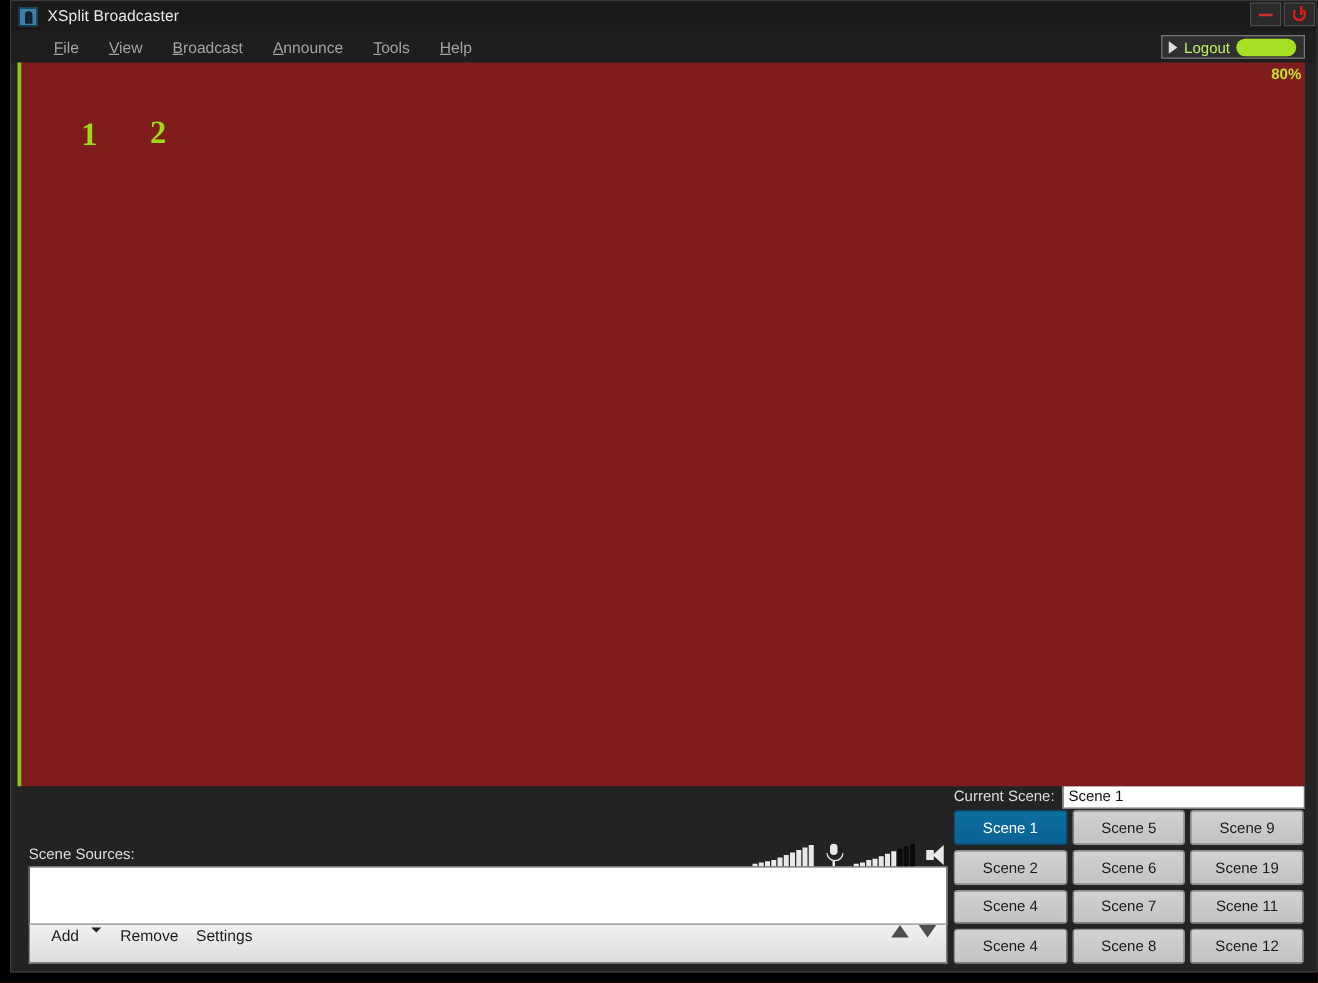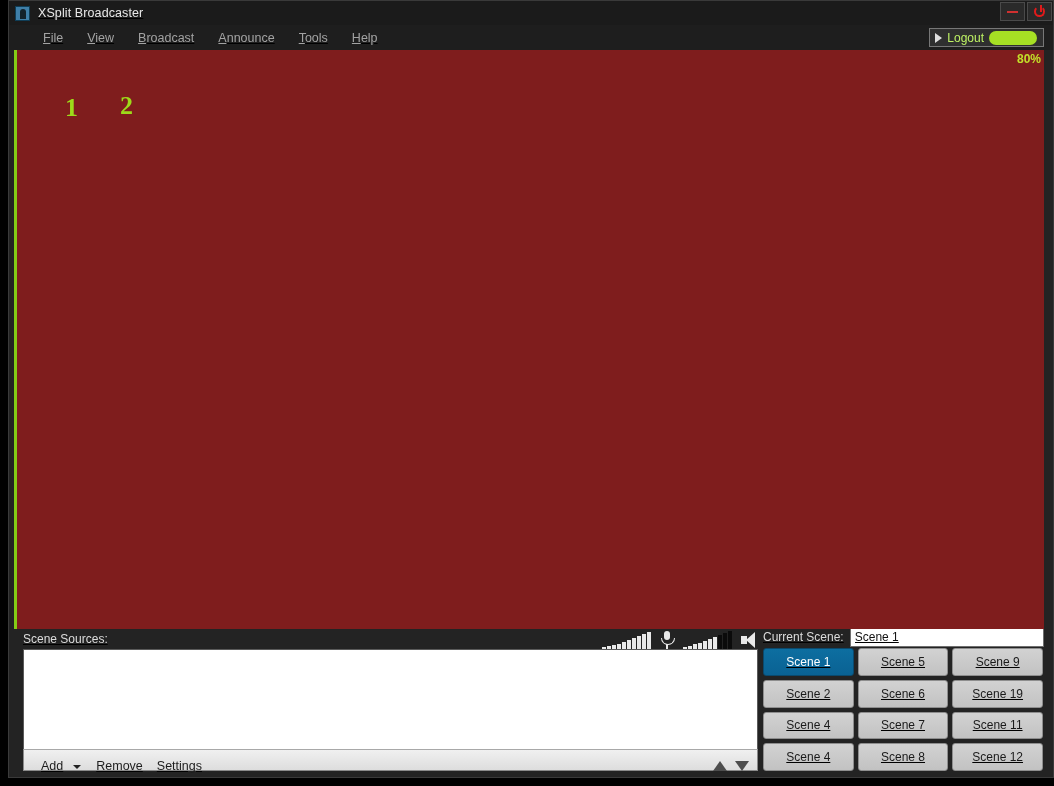--- a/index.html
+++ b/index.html
@@ -16,21 +16,20 @@
   #app-window {
     position: absolute;
     left: 8px;
     top: 0px;
     width: 1046px;
     height: 778px;
     background: #232323;
     border: 1px solid #3a3a3a;
     display: flex;
     flex-direction: column;
-    text-decoration: underline;
   }
 
   
   #title-bar {
     height: 24px;
     background: #1b1b1b;
     display: flex;
     align-items: center;
     padding-left: 6px;
     position: relative;
@@ -177,20 +176,21 @@
     padding: 0 9px 6px 5px;
     gap: 0px;
   }
 
   
   #sources-panel {
     width: 744px;
     display: flex;
     flex-direction: column;
     padding-left: 9px;
+    margin-top: 44px;
   }
   #sources-header {
     height: 20px;
     display: flex;
     align-items: center;
     position: relative;
   }
   #sources-label {
     color: #dcdcdc;
     font-size: 12px;
@@ -265,27 +265,26 @@
     border-bottom: 8px solid transparent;
   }
 
   #sources-list {
     flex: 1 1 auto;
     background: #ffffff;
     border: 1px solid #5a5a5a;
     border-bottom: none;
   }
   #sources-toolbar {
-    height: 22px;
+    height: 32px;
     background: linear-gradient(#f0f0f0, #dddddd);
     border: 1px solid #8a8a8a;
     border-top: 1px solid #a8a8a8;
     display: flex;
-    align-items: center;
-    padding: 12px 4px 0 10px;
+    padding: 0 4px 0 10px;
     position: relative;
   }
   .tb-btn {
     color: #1d1d1d;
     font-size: 12.5px;
     padding: 2px 7px;
     white-space: nowrap;
   }
   #add-caret {
     width: 0; height: 0;

